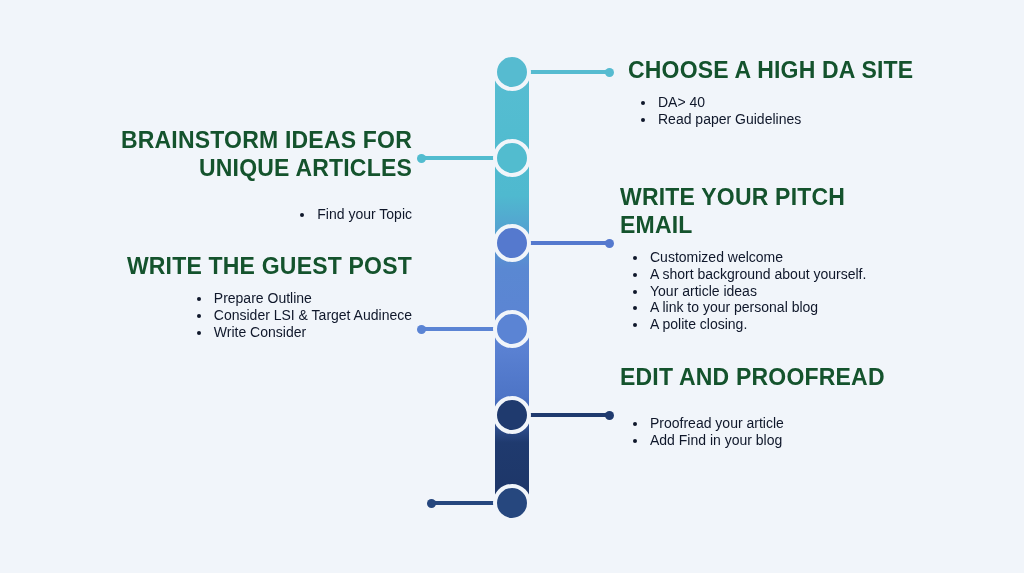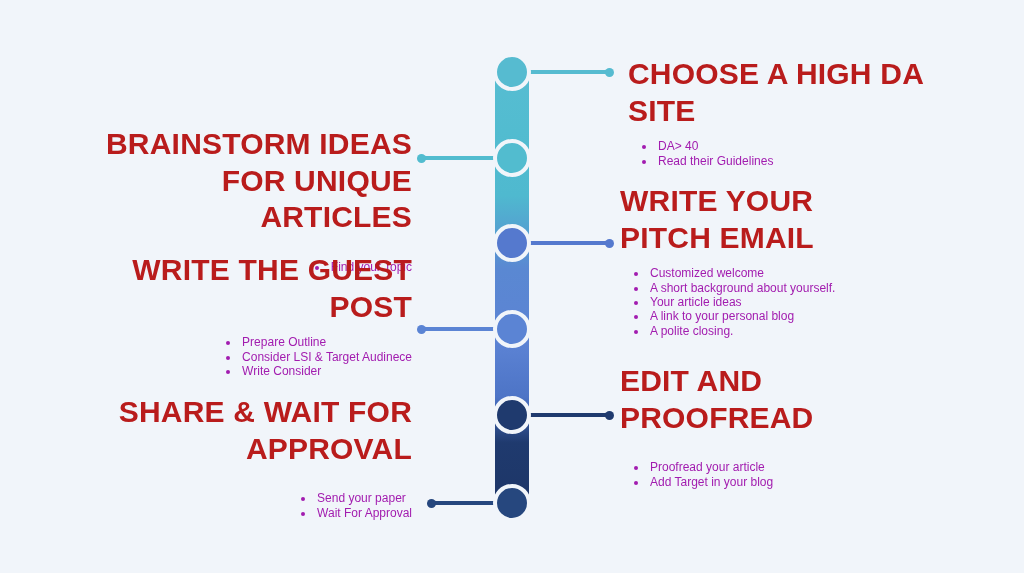--- a/index.html
+++ b/index.html
@@ -65,37 +65,37 @@
     background: inherit;
   }
   .connector.to-right::after { right: -1px; }
   .connector.to-left::after  { left: -1px; }
 
   
   .block { position: absolute; }
 
   .block h2 {
     margin: 0 0 10px 0;
-    font-size: 30px;
+    font-size: 23px;
     line-height: 1.22;
     font-weight: bold;
     letter-spacing: 0.2px;
-    color: #b91c1c;
+    color: #14532d;
     text-transform: uppercase;
   }
 
   .block ul {
     margin: 0;
     padding: 0 0 0 22px;
     list-style: disc;
   }
   .block li {
-    font-size: 12px;
+    font-size: 14px;
     line-height: 1.20;
-    color: #a21caf;
+    color: #0f172a;
     padding-left: 2px;
   }
 
   .block.left  { text-align: right; }
   .block.left h2 { text-align: right; }
   .block.left ul { display: inline-block; text-align: left; }
 
   .block.right { text-align: left; }
 
   
@@ -131,21 +131,21 @@
   <div class="node" style="top:139px; background:#52bccf;"></div>
   <div class="node" style="top:224px; background:#5579ce;"></div>
   <div class="node" style="top:310px; background:#5b84d4;"></div>
   <div class="node" style="top:396px; background:#1f3a6e;"></div>
   <div class="node" style="top:484px; background:#26477e;"></div>
 
   <div class="block right" id="block-1">
     <h2>CHOOSE A HIGH DA SITE</h2>
     <ul>
       <li>DA&gt; 40</li>
-      <li>Read their Guidelines</li>
+      <li>Read paper Guidelines</li>
     </ul>
   </div>
 
   <div class="block right" id="block-3">
     <h2>WRITE YOUR PITCH EMAIL</h2>
     <ul>
       <li>Customized welcome</li>
       <li>A short background about yourself.</li>
       <li>Your article ideas</li>
       <li>A link to your personal blog</li>
@@ -166,25 +166,18 @@
       <li>Prepare Outline</li>
       <li>Consider LSI &amp; Target Audinece</li>
       <li>Write Consider</li>
     </ul>
   </div>
 
   <div class="block right" id="block-5">
     <h2>EDIT AND PROOFREAD</h2>
     <ul>
       <li>Proofread your article</li>
-      <li>Add Target in your blog</li>
+      <li>Add Find in your blog</li>
     </ul>
   </div>
 
-  <div class="block left" id="block-6">
-    <h2>SHARE &amp; WAIT FOR APPROVAL</h2>
-    <ul>
-      <li>Send your paper</li>
-      <li>Wait For Approval</li>
-    </ul>
-  </div>
 
 </div>
 
 </body></html>

